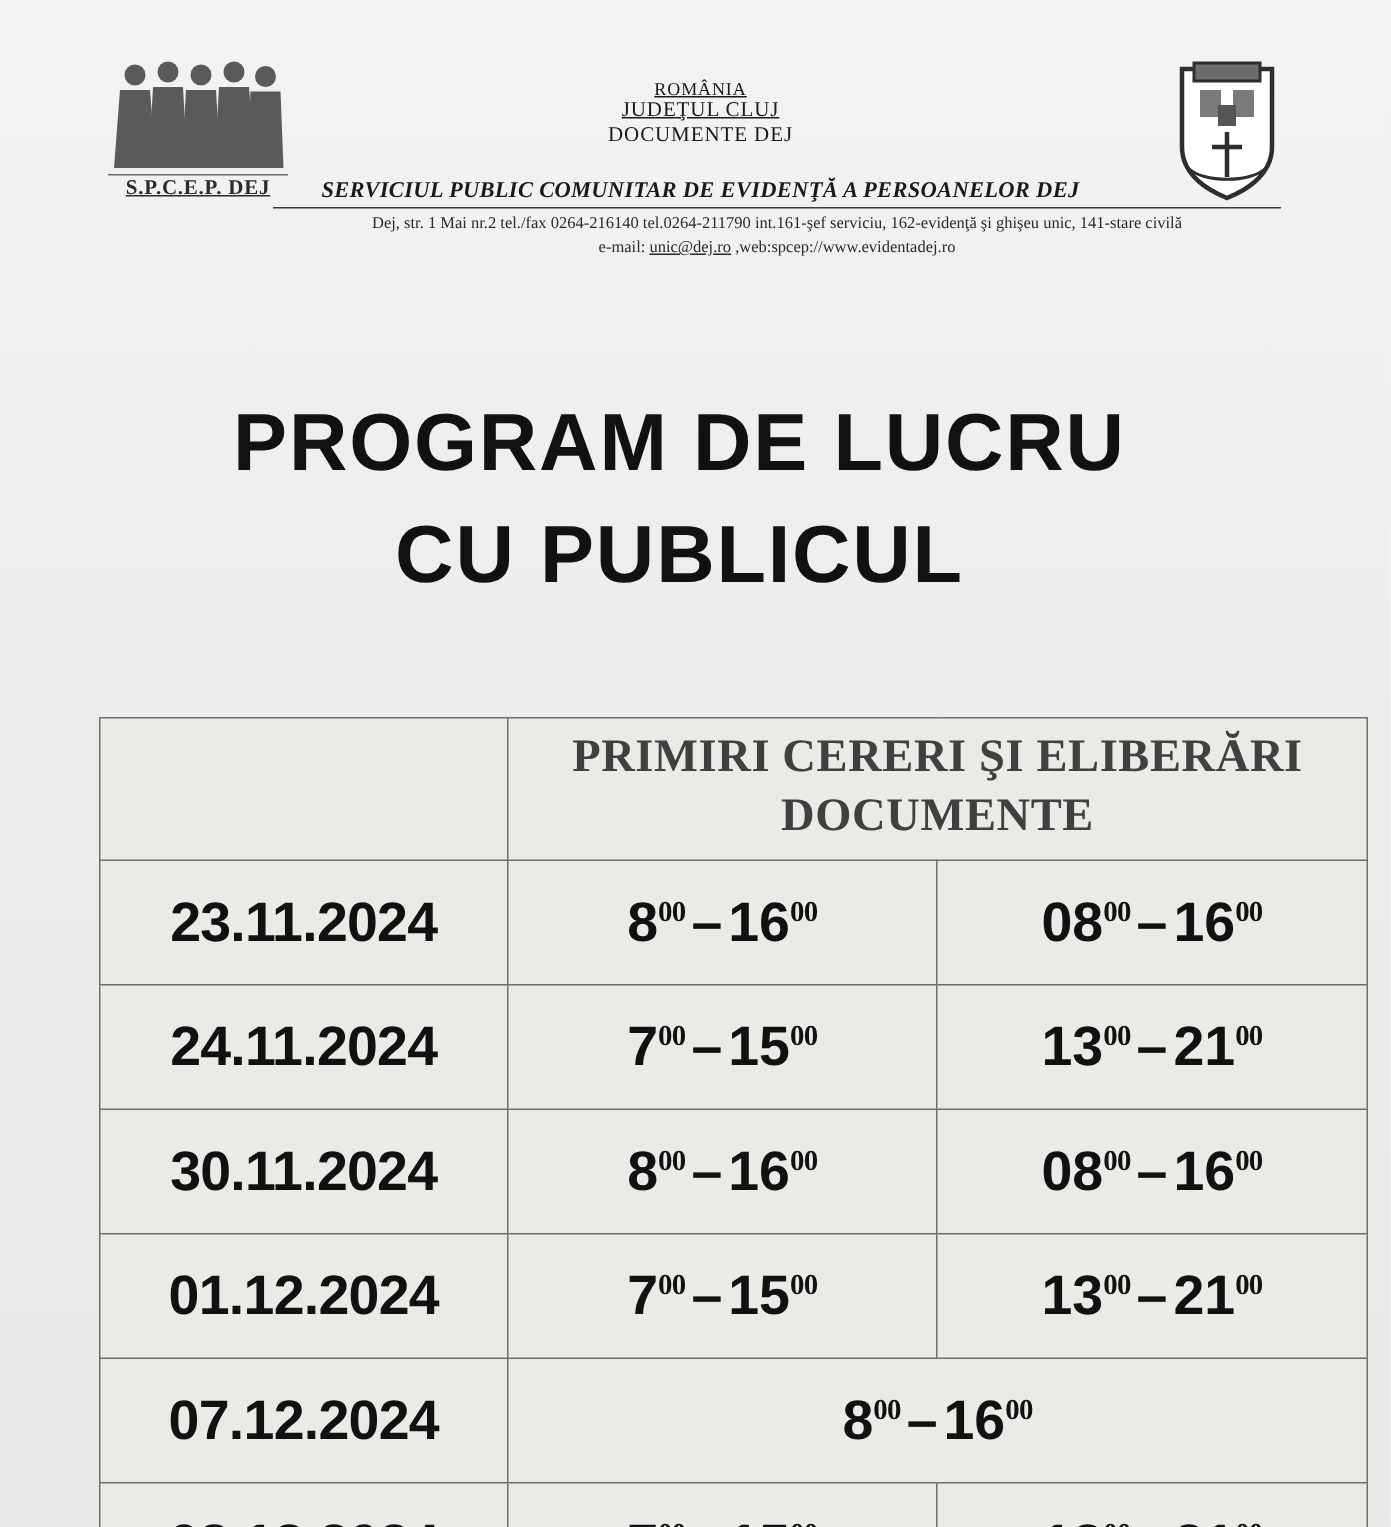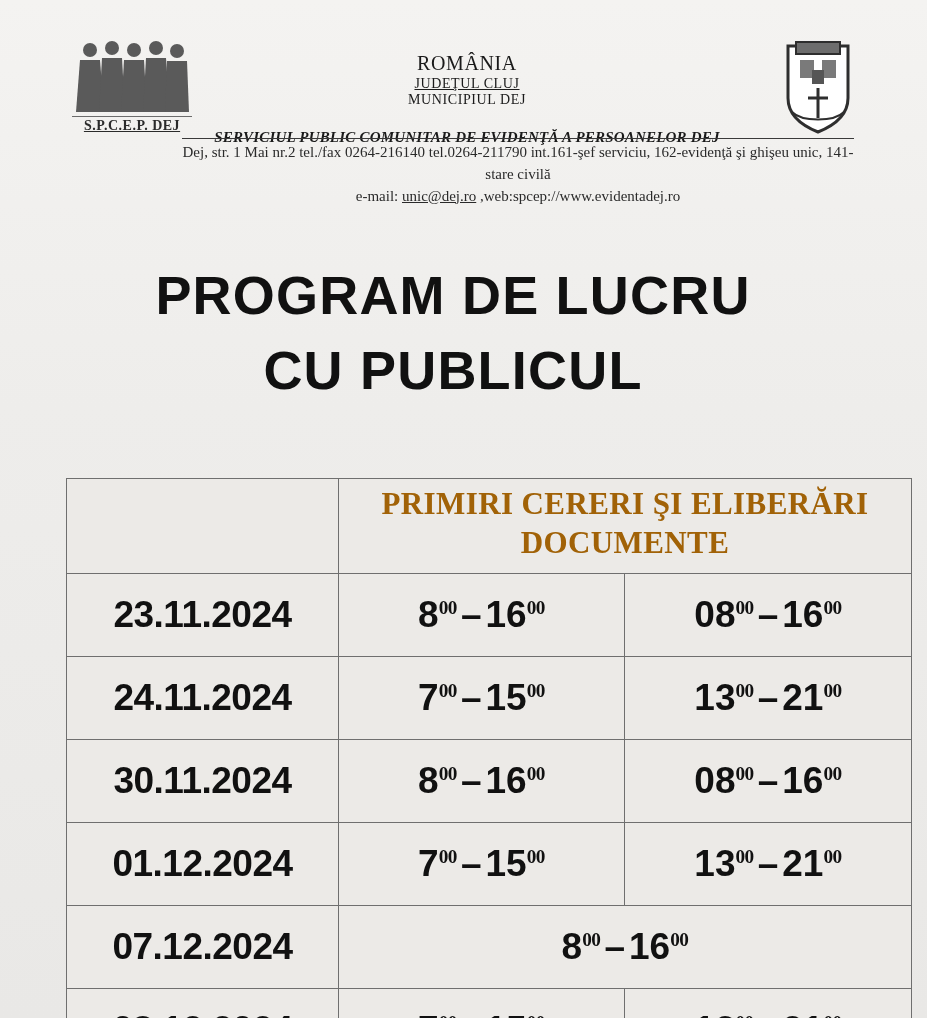--- a/index.html
+++ b/index.html
@@ -57,21 +57,21 @@
     text-decoration: underline;
   }
   .lh-center {
     position: absolute;
     left: 130px;
     top: 14px;
     width: 530px;
     text-align: center;
     line-height: 1.18;
   }
-  .lh-center .l1 { font-size: 20px; letter-spacing: 0.6px; }
+  .lh-center .l1 { font-size: 12px; letter-spacing: 0.6px; text-decoration: underline; }
   .lh-center .l2 { font-size: 14px; letter-spacing: 0.6px; text-decoration: underline; }
   .lh-center .l3 { font-size: 14px; letter-spacing: 0.6px; }
   .lh-center .l4 {
     font-size: 15px;
     font-weight: bold;
     font-style: italic;
     letter-spacing: 0.2px;
     margin-top: 20px;
   }
   .lh-crest {
@@ -87,21 +87,21 @@
     top: 100px;
     width: 672px;
     border-top: 1.5px solid #3a3a3a;
   }
   .lh-contact {
     position: absolute;
     left: 110px;
     top: 104px;
     width: 672px;
     text-align: center;
-    font-size: 15px;
+    font-size: 11px;
     line-height: 1.45;
     color: #2a2a2a;
   }
   .lh-contact .underline { text-decoration: underline; }
 
   
   .title-block {
     position: absolute;
     left: 0;
     top: 258px;
@@ -140,21 +140,21 @@
 
   .hdr-blank { height: 84px; }
   .hdr-main {
     text-align: center;
     font-family: "Liberation Serif", serif;
     font-weight: bold;
     font-size: 31px;
     letter-spacing: 0.4px;
     line-height: 1.25;
     padding: 6px 8px 10px 8px;
-    color: #a16207;
+    color: #404040;
   }
   .date-cell {
     font-family: "Liberation Sans", sans-serif;
     font-weight: bold;
     font-size: 37px;
     letter-spacing: -0.5px;
     text-align: center;
     padding: 6px 4px;
     color: #111;
   }
@@ -199,21 +199,21 @@
               <path d="M93 23h20l2 51H91z"></path>
           </g>
         </svg>
       </span>
       <span class="logo-caption">S.P.C.E.P. DEJ</span>
     </div>
 
     <div class="lh-center">
       <div class="l1">ROMÂNIA</div>
       <div class="l2">JUDEŢUL CLUJ</div>
-      <div class="l3">MUNICIPIUL DEJ</div>
+      <div class="l3">DOCUMENTE DEJ</div>
       <div class="l4">SERVICIUL PUBLIC COMUNITAR DE EVIDENŢĂ A  PERSOANELOR DEJ</div>
     </div>
 
     <div class="lh-crest">
       <svg width="72" height="96" viewBox="0 0 72 96" xmlns="http://www.w3.org/2000/svg" aria-hidden="true">
         <path d="M6 6h60v52c0 20-20 30-30 34C26 88 6 78 6 58V6z" fill="#ffffff" stroke="#2e2e2e" stroke-width="3"></path>
         <rect x="14" y="2" width="44" height="12" fill="#6d6d6d" stroke="#2e2e2e" stroke-width="2"></rect>
         <rect x="18" y="20" width="14" height="18" fill="#7a7a7a"></rect>
         <rect x="40" y="20" width="14" height="18" fill="#7a7a7a"></rect>
         <rect x="30" y="30" width="12" height="14" fill="#555"></rect>

